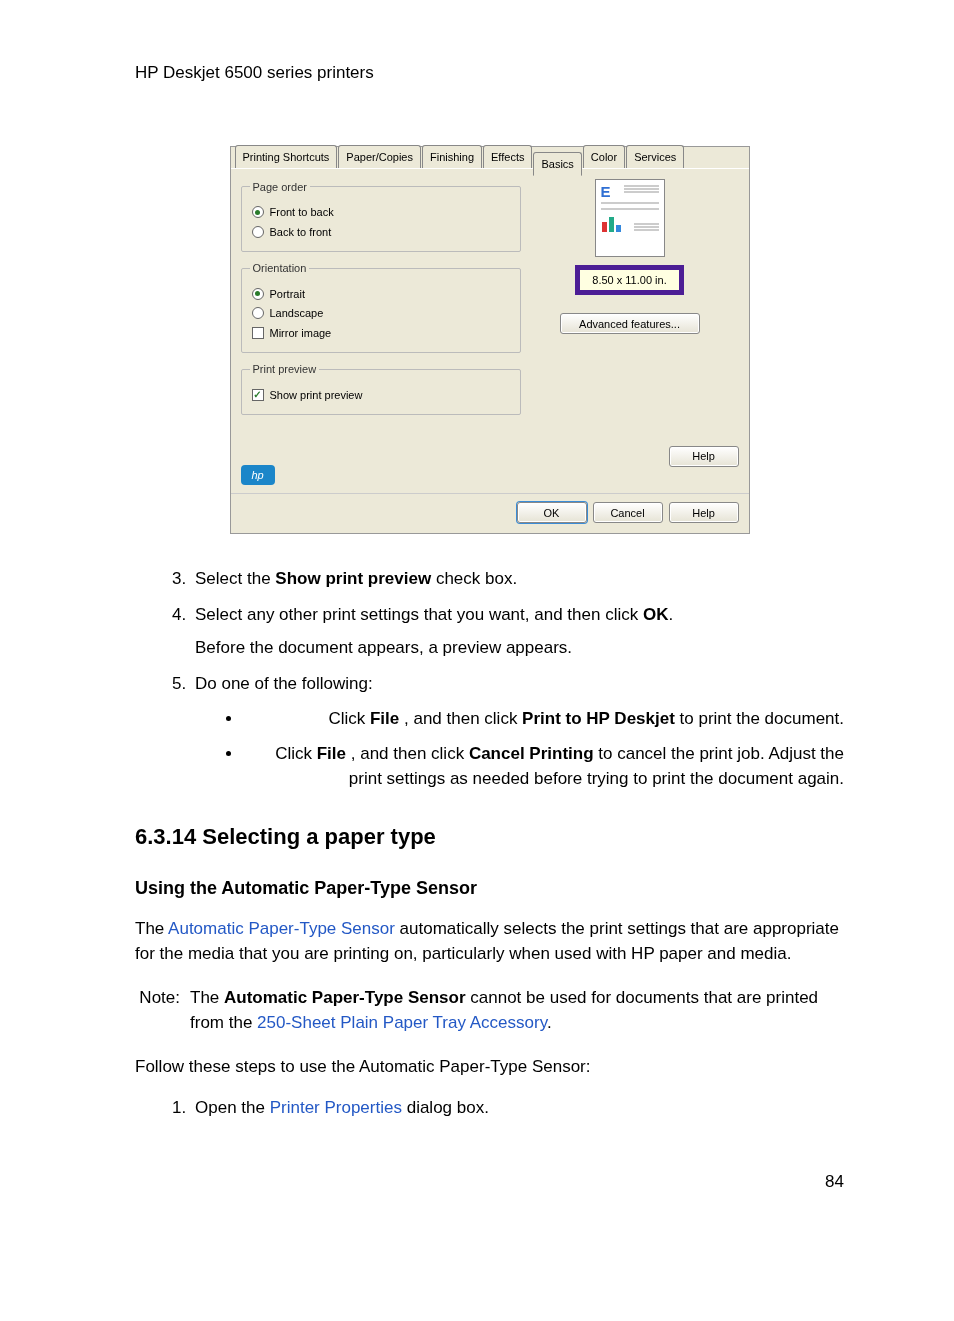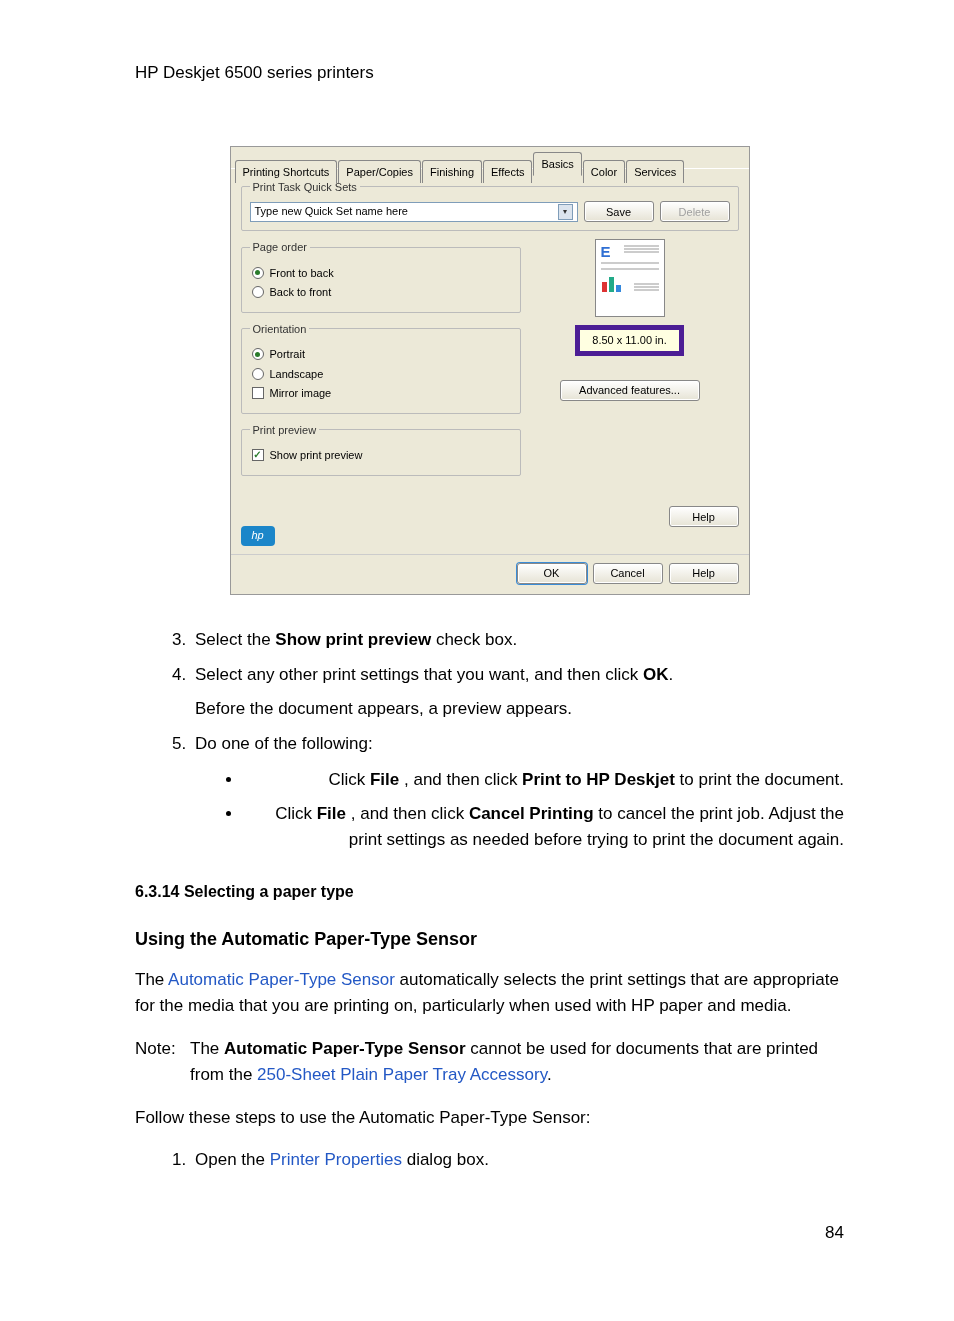--- a/index.html
+++ b/index.html
@@ -39,21 +39,21 @@
     }
     .tab {
       padding: 3px 7px 2px 7px;
       border: 1px solid #888;
       border-bottom: none;
       background: #ece9d8;
       margin-right: 1px;
       border-radius: 3px 3px 0 0;
       font-size: 11px;
       position: relative;
-      top: 15px;
+      top: 0;
     }
     .tab.active {
       background: #ece9d8;
       border-bottom: 1px solid #ece9d8;
       top: 8px;
       z-index: 2;
     }
     .tabbody {
       padding: 10px 10px 8px 10px;
       background: #ece9d8;
@@ -113,21 +113,21 @@
       display:flex; flex-direction:column; padding:4px 5px; gap:2px;
     }
     .preview-box .e { font-size: 15px; font-weight: bold; color:#2f6fd3; line-height:1; }
     .pline { height:2px; background:#ccc; margin:1px 0 1px 13px; }
     .bars { display:flex; gap:2px; align-items:flex-end; margin-top:4px; margin-left:1px; }
     .bar { width:5px; }
     .size-badge {
       margin-top: 8px;
       border: 5px solid #4c1d95; background:#ffffe1; padding: 2px 12px; font-size:11px;
     }
-    .adv-btn-wrap { margin-top: 24px; align-self: center; }
+    .adv-btn-wrap { margin-top: 18px; align-self: center; }
     .copy-row { display:flex; align-items:center; gap:8px; }
     .spin {
       width: 40px; height: 18px; border:1px solid #7f9db9; background:#fff;
       display:flex; align-items:center; justify-content:flex-end; padding-right:2px; font-size:11px;
     }
     .spin .arrows { display:flex; flex-direction:column; margin-left:3px; }
     .spin .arrows span { font-size:6px; line-height:1; color:#555; }
     .hp-logo {
       width: 34px; height: 20px; border-radius: 4px; background:#1b86c9;
       display:flex; align-items:center; justify-content:center; color:#fff;
@@ -140,57 +140,46 @@
       background:#ece9d8;
       border-top: 1px solid #ccc;
     }
     .btn-ok { box-shadow: 0 0 0 1px #3a8cd6, 0 0 0 1px #fff inset; }
     
     ol.doc-list { list-style: decimal; padding-left: 56px; }
     ol.doc-list > li { margin-bottom: 10px; padding-left: 4px; }
     ul.bullet { list-style: disc; padding-left: 48px; }
     ul.bullet > li { margin-bottom: 9px; }
     .sub-p { margin-top: 8px; }
-    h2.sect { font-size: 16px; font-weight: bold; margin-top: 28px; margin-bottom: 22px; }
+    h2.sect { font-size: 22px; font-weight: bold; margin-top: 28px; margin-bottom: 22px; }
     h3.subsect { font-size: 18px; font-weight: bold; margin-top: 20px; margin-bottom: 14px; }
     p.para { margin-bottom: 16px; }
     a.link { color: #2358c5; text-decoration: none; }
     .note-block { display:flex; margin: 18px 0; }
-    .note-label { width: 55px; flex-shrink: 0; text-align: left; padding-right: 10px; }
+    .note-label { width: 55px; flex-shrink: 0; text-align: right; padding-right: 10px; }
     .page-num { text-align: right; margin-top: 48px; font-size: 17px; }
     .bold { font-weight: bold; }
   </style>
 </head>
 <body>
 
 <div class="page-header">HP Deskjet 6500 series printers</div>
 
 <div class="screenshot-wrap">
   <div class="dlg">
     <div class="tabs">
       <div class="tab">Printing Shortcuts</div>
       <div class="tab">Paper/Copies</div>
       <div class="tab">Finishing</div>
       <div class="tab">Effects</div>
       <div class="tab active">Basics</div>
       <div class="tab">Color</div>
       <div class="tab">Services</div>
     </div>
     <div class="tabbody">
-      <fieldset class="fs">
-        <legend>Print Task Quick Sets</legend>
-        <div class="qs-row">
-          <div class="qs-combo">
-            <span>Type new Quick Set name here</span>
-            <span class="dd-arrow">▾</span>
-          </div>
-          <button class="btn-xp">Save</button>
-          <button class="btn-xp disabled">Delete</button>
-        </div>
-      </fieldset>
 
       <div class="row">
         <div class="leftcol">
           <fieldset class="fs">
             <legend>Page order</legend>
             <div class="radio-row">
               <span class="radio-dot on"></span>
               <span>Front to back</span>
             </div>
             <div class="radio-row">

